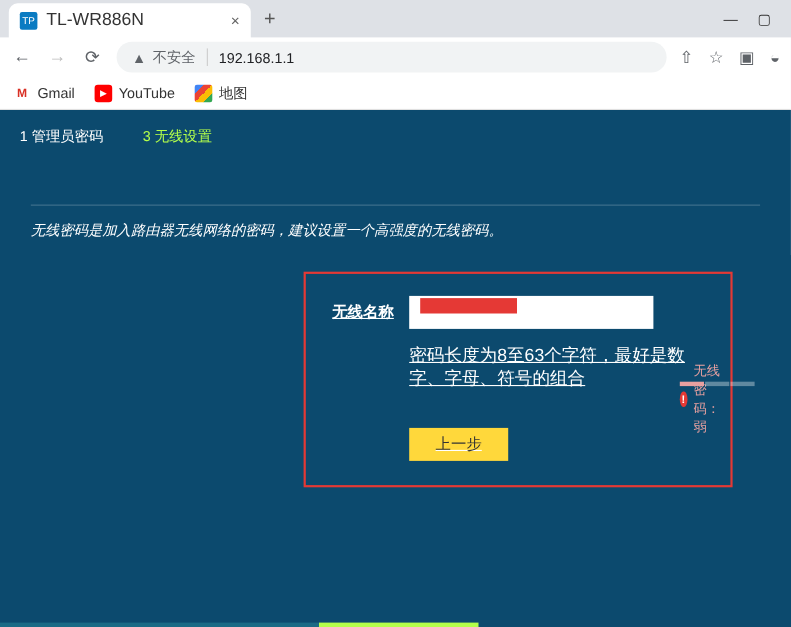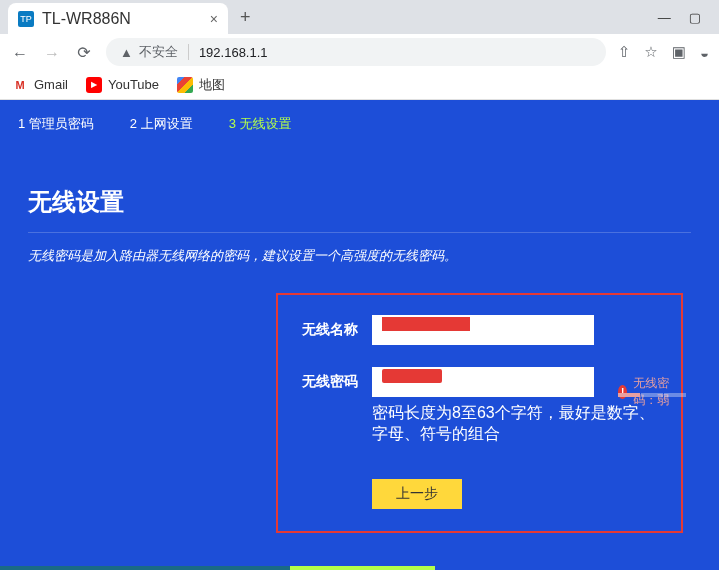--- a/index.html
+++ b/index.html
@@ -27,34 +27,34 @@
     .addr-right span { cursor: pointer; }
 
     .bookmarks { display: flex; align-items: center; background: #fff; height: 30px; padding: 0 12px; gap: 18px; font-size: 13px; border-bottom: 1px solid #e0e0e0; }
     .bm { display: flex; align-items: center; gap: 6px; color: #333; cursor: pointer; }
     .bm-icon { width: 16px; height: 16px; display: inline-flex; align-items: center; justify-content: center; font-size: 11px; }
     .bm-gmail { color: #d93025; font-weight: bold; }
     .bm-yt { background: #ff0000; color: #fff; border-radius: 3px; font-size: 8px; }
     .bm-maps { background: linear-gradient(135deg,#4285f4 25%,#ea4335 25% 50%,#fbbc05 50% 75%,#34a853 75%); border-radius: 2px; }
 
     
-    .page { background: #1d4ed8; height: 470px; position: relative; }
+    .page { background: #0c4a6e; height: 470px; position: relative; }
     .wizard-steps { display: flex; align-items: center; height: 48px; padding: 0 0; }
     .step { color: #fff; font-size: 13px; padding: 0 18px; height: 48px; display: flex; align-items: center; position: relative; }
     .step.active { color: #b4ff4a; }
     .step-underline1 { position: absolute; left: 0; bottom: 0; height: 4px; background: #1a6a85; width: 140px; }
     .step-underline2 { position: absolute; left: 140px; bottom: 0; height: 4px; background: #1a6a85; width: 150px; }
     .step-underline3 { position: absolute; left: 290px; bottom: 0; height: 4px; background: #b4ff4a; width: 145px; }
 
     .content { padding: 38px 28px 0; color: #fff; }
     .page-title { font-size: 24px; font-weight: bold; margin-bottom: 14px; }
     .title-rule { border: none; border-top: 1px solid rgba(255,255,255,0.2); margin-bottom: 14px; }
     .desc { font-size: 13px; margin-bottom: 28px; font-style: italic; }
 
-    .form-box { border: 2px solid #e53935; margin-left: 248px; margin-right: 8px; padding: 20px 24px 22px; position: relative; }
+    .form-box { border: 2px solid #e53935; margin-left: 248px; margin-right: 25px; padding: 20px 24px 22px; position: relative; text-decoration: underline; }
     .form-row { display: flex; align-items: center; margin-bottom: 22px; }
     .form-label { width: 70px; font-size: 14px; font-weight: bold; }
     .text-input { width: 222px; height: 30px; background: #fff; border: none; padding: 0 10px; font-size: 13px; color: #e53935; font-weight: bold; }
     .redact1 { display:inline-block; width: 88px; height: 14px; background: #e53935; vertical-align: middle; }
     .redact2 { display:inline-block; width: 60px; height: 14px; background: #e53935; vertical-align: middle; border-radius: 2px; }
 
     .strength-wrap { position: absolute; left: 340px; top: 80px; display: flex; align-items: center; gap: 6px; font-size: 12px; }
     .warn-icon { width: 14px; height: 14px; background: #e53935; color: #fff; border-radius: 50%; font-size: 10px; font-weight: bold; display: flex; align-items: center; justify-content: center; }
     .strength-label { color: #e8a0a0; }
     .strength-bar { position: absolute; left: 340px; top: 98px; display: flex; gap: 1px; }
@@ -115,42 +115,36 @@
     <div class="bm">
       <span class="bm-icon bm-maps"></span>
       <span>地图</span>
     </div>
   </div>
 </div>
 
 <div class="page">
   <div class="wizard-steps">
     <div class="step">1 管理员密码</div>
-    <div class="step">2 上网设置</div>
     <div class="step active">3 无线设置</div>
     <div class="step-underline1"></div>
     <div class="step-underline2"></div>
     <div class="step-underline3"></div>
   </div>
 
   <div class="content">
-    <h1 class="page-title">无线设置</h1>
     <hr class="title-rule">
     <p class="desc">无线密码是加入路由器无线网络的密码，建议设置一个高强度的无线密码。</p>
 
     <div class="form-box">
       <div class="form-row">
         <label class="form-label">无线名称</label>
         <div class="text-input"><span class="redact1"></span></div>
       </div>
 
-      <div class="form-row" style="margin-bottom:14px;">
-        <label class="form-label">无线密码</label>
-        <div class="text-input"><span class="redact2"></span></div>
-      </div>
 
       <div class="strength-wrap">
         <span class="warn-icon">!</span>
         <span class="strength-label">
           <span>无线密码：</span><span>弱</span>
         </span>
       </div>
       <div class="strength-bar">
         <span class="strength-seg on"></span>
         <span class="strength-seg"></span>

